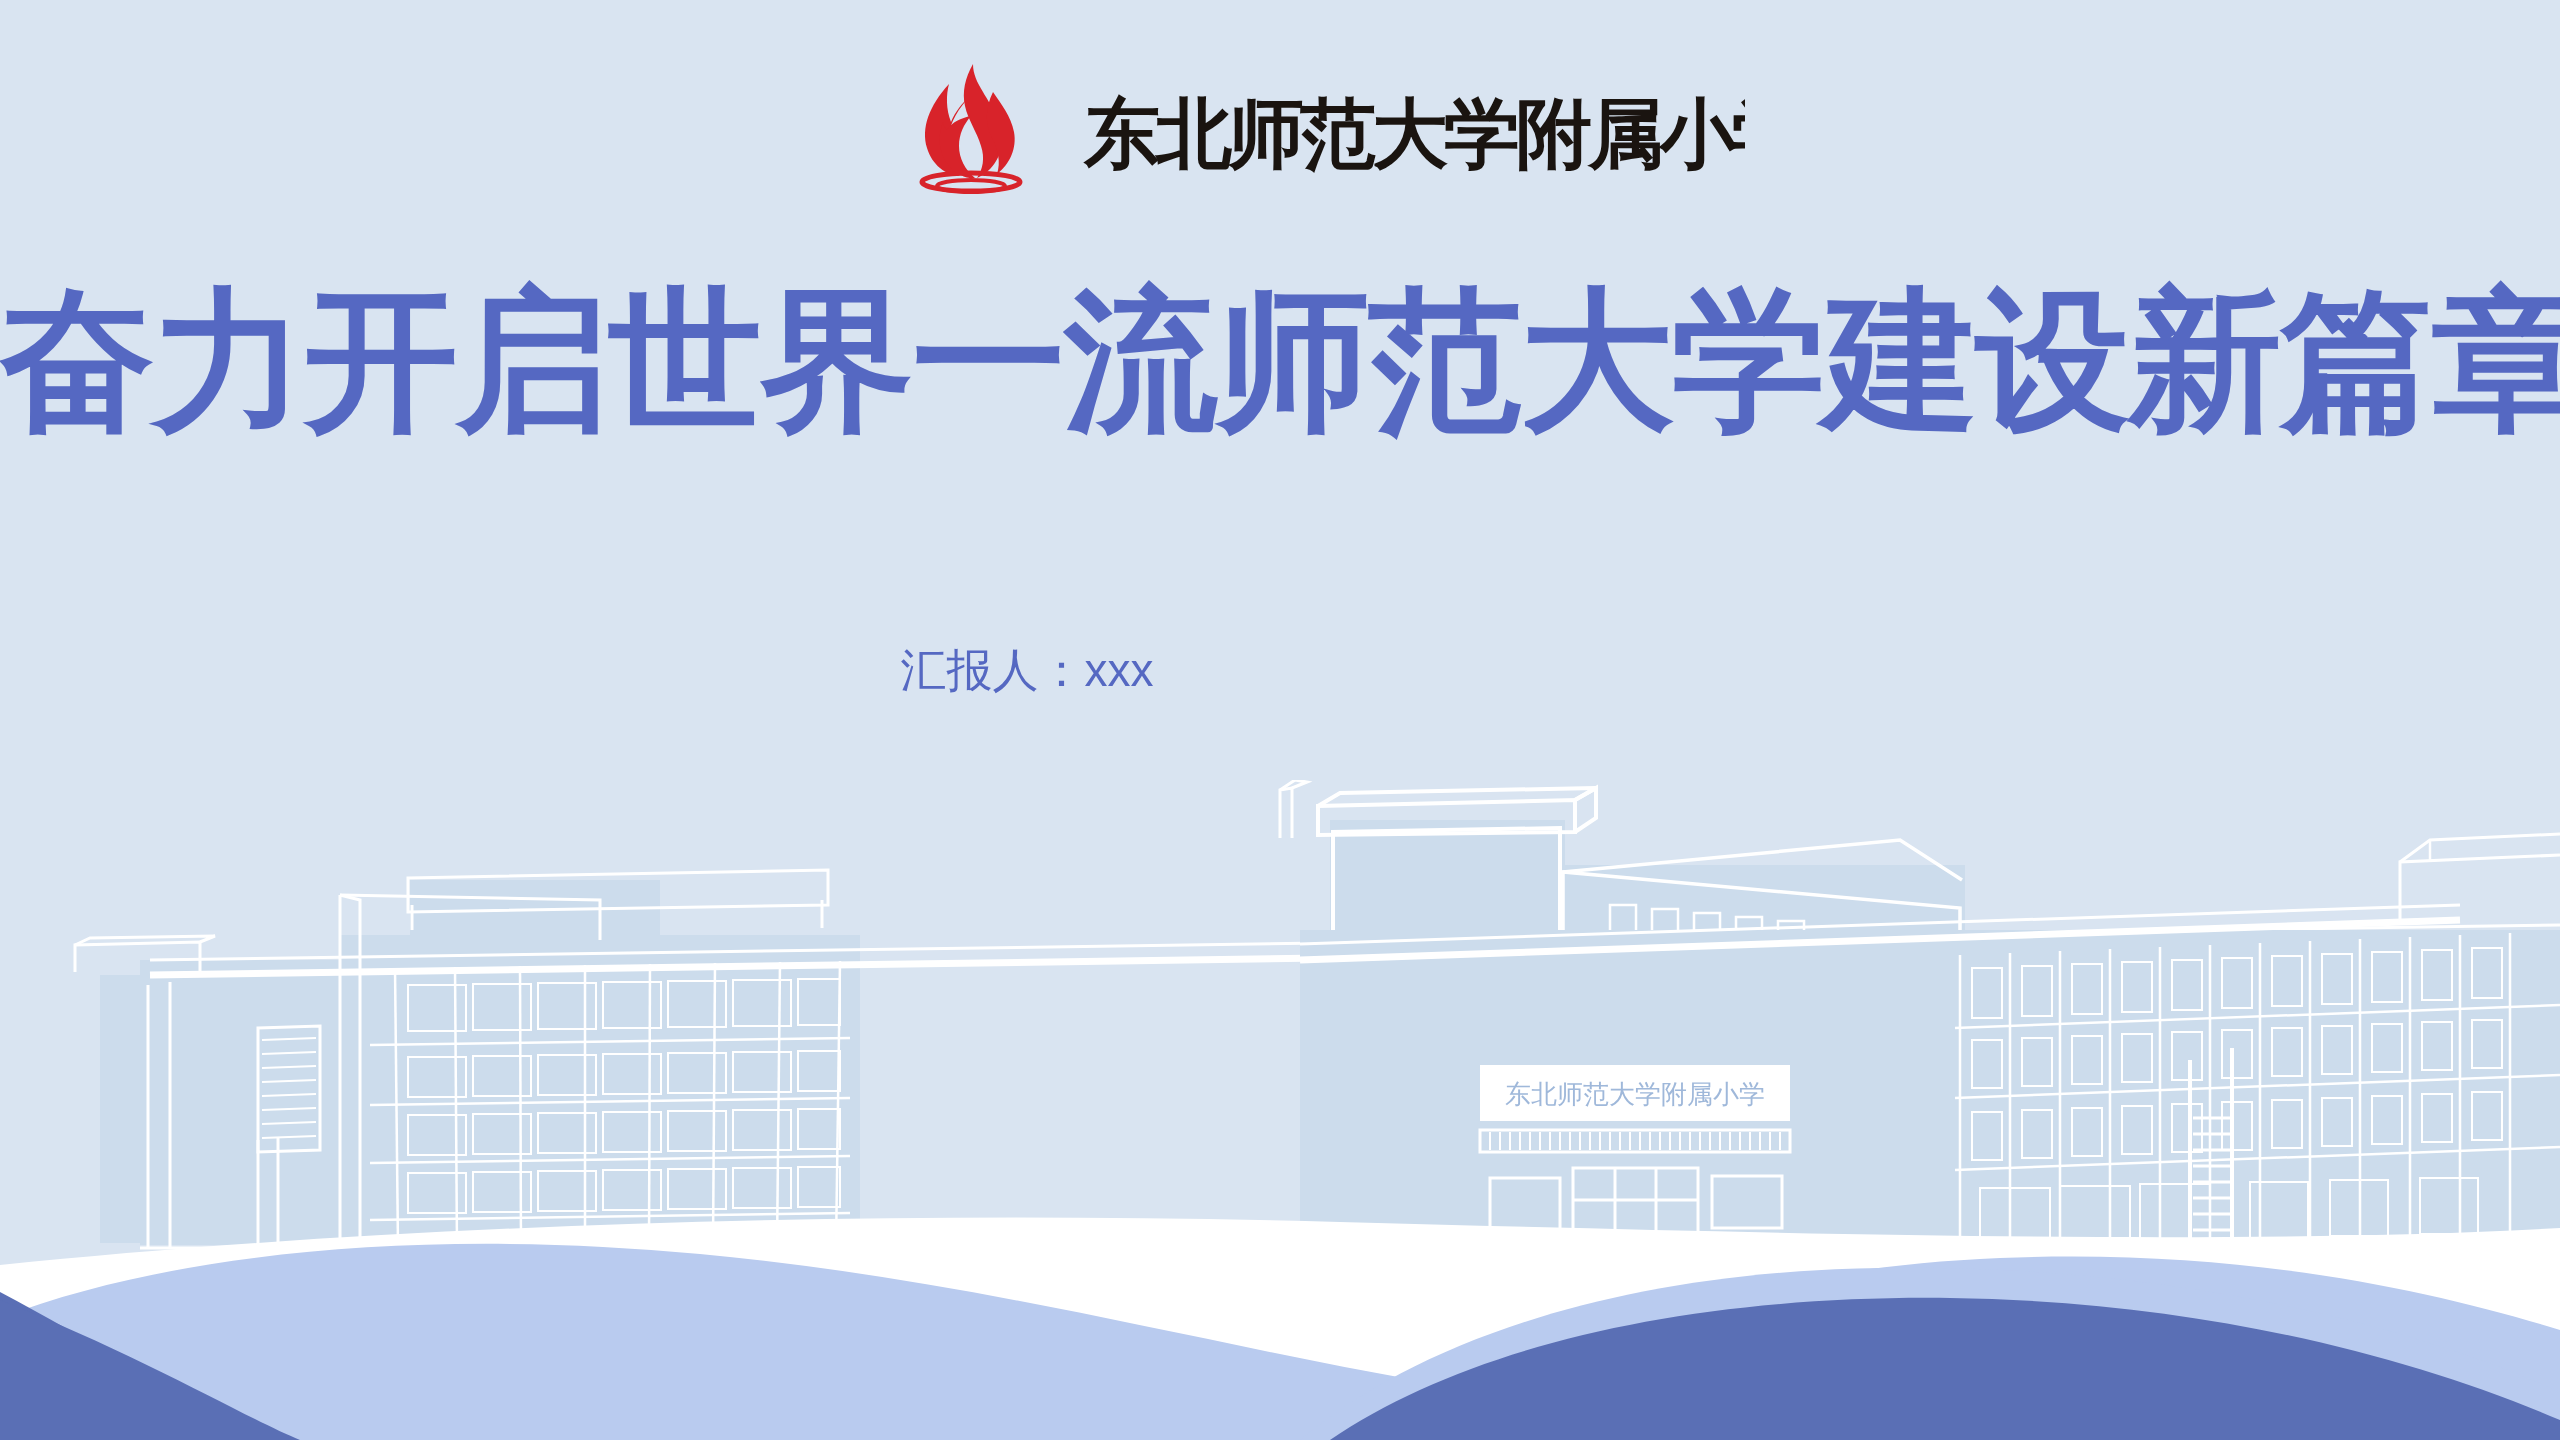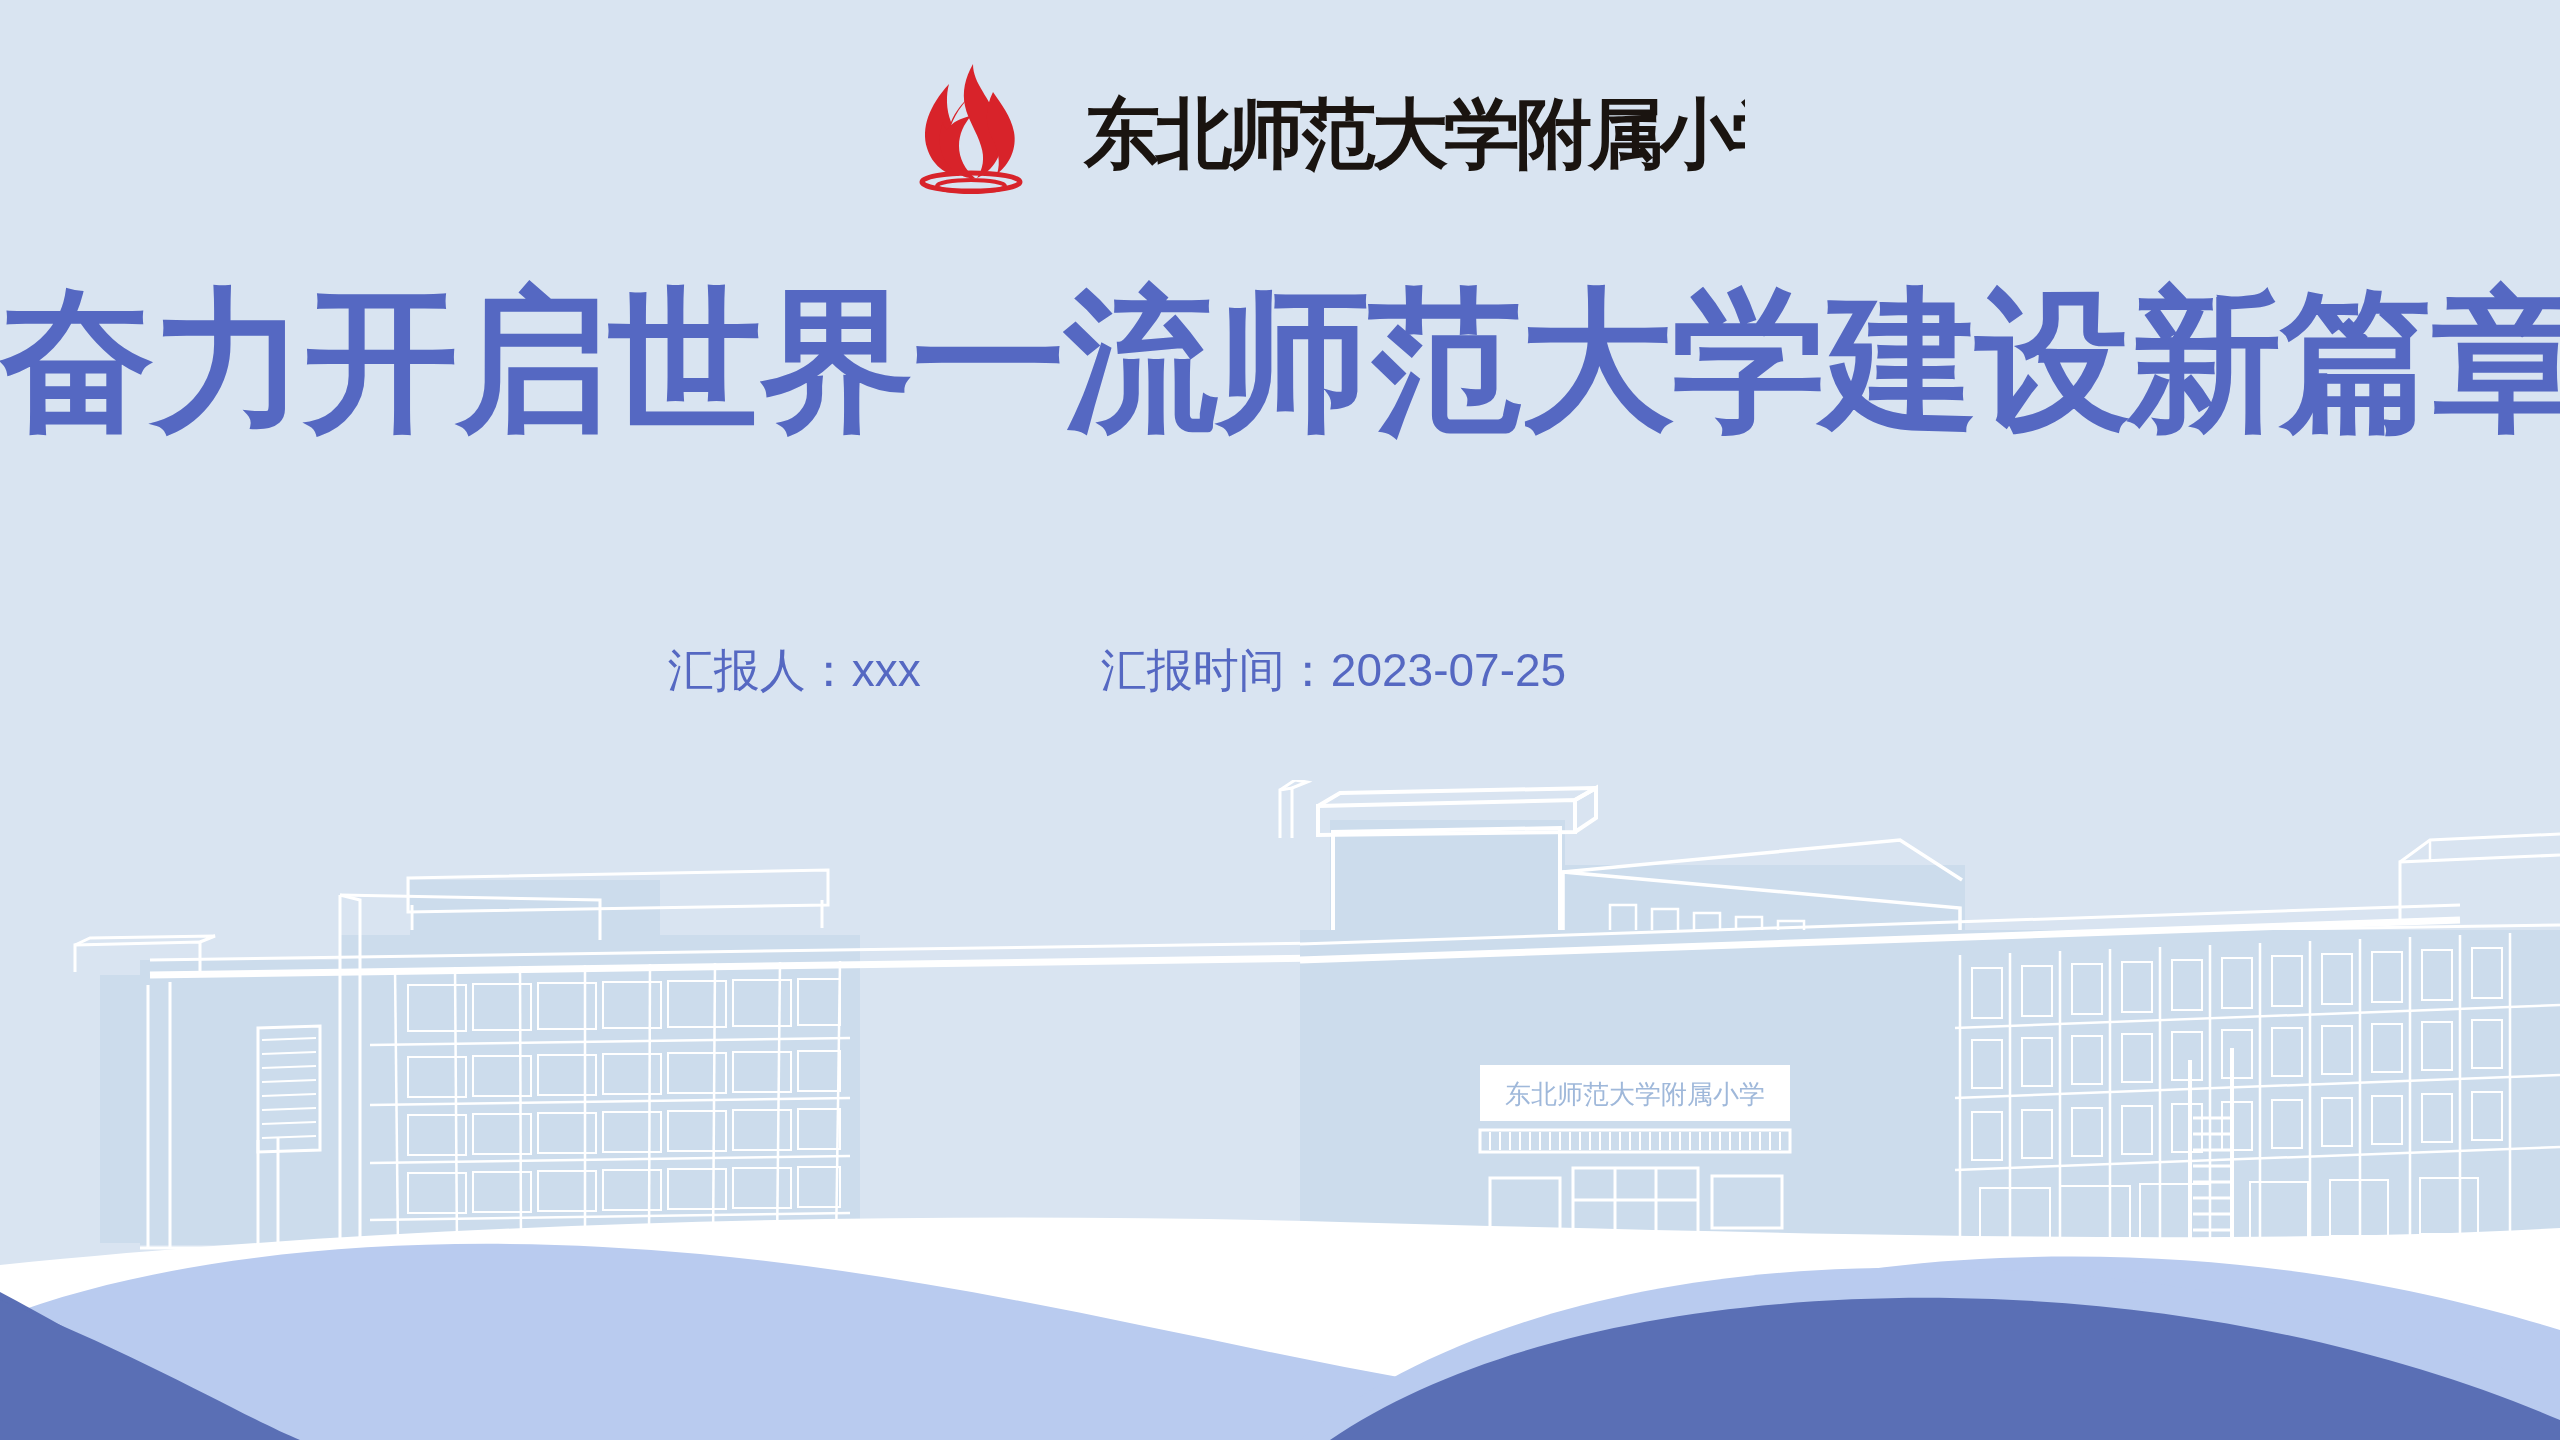--- a/index.html
+++ b/index.html
@@ -470,16 +470,15 @@
     <svg id="logo-wordmark" viewBox="0 0 660 132" preserveAspectRatio="xMidYMid meet" aria-hidden="true">
       <text x="0" y="98" font-family="'DejaVu Sans','Liberation Sans',sans-serif" font-size="76" font-weight="bold" fill="#1a1410" letter-spacing="-4">东北师范大学附属小学</text>
     </svg>
   </div>
 
   <div id="main-title">奋力开启世界一流师范大学建设新篇章</div>
 
   <div id="meta-line">
     <span class="meta-item"><span class="meta-label">汇报人：</span><span class="meta-value">xxx</span></span>
     <span class="meta-gap"></span>
-    <span class="meta-item"><span class="meta-label">汇报时间：</span><span class="meta-value">2023-07-25</span></span>
   </div>
 
 </div>
 
 </body></html>

